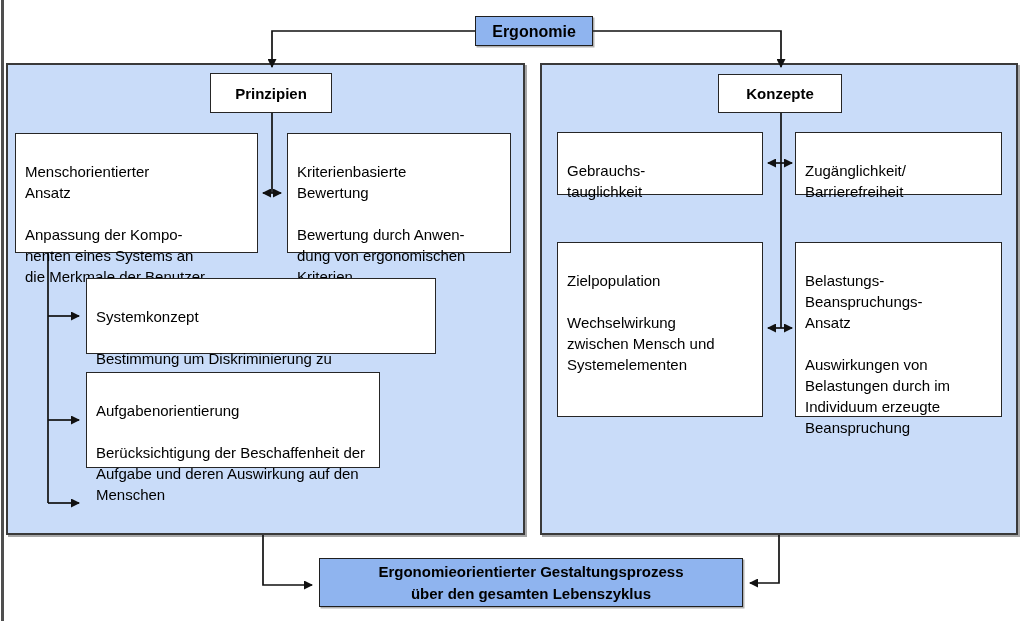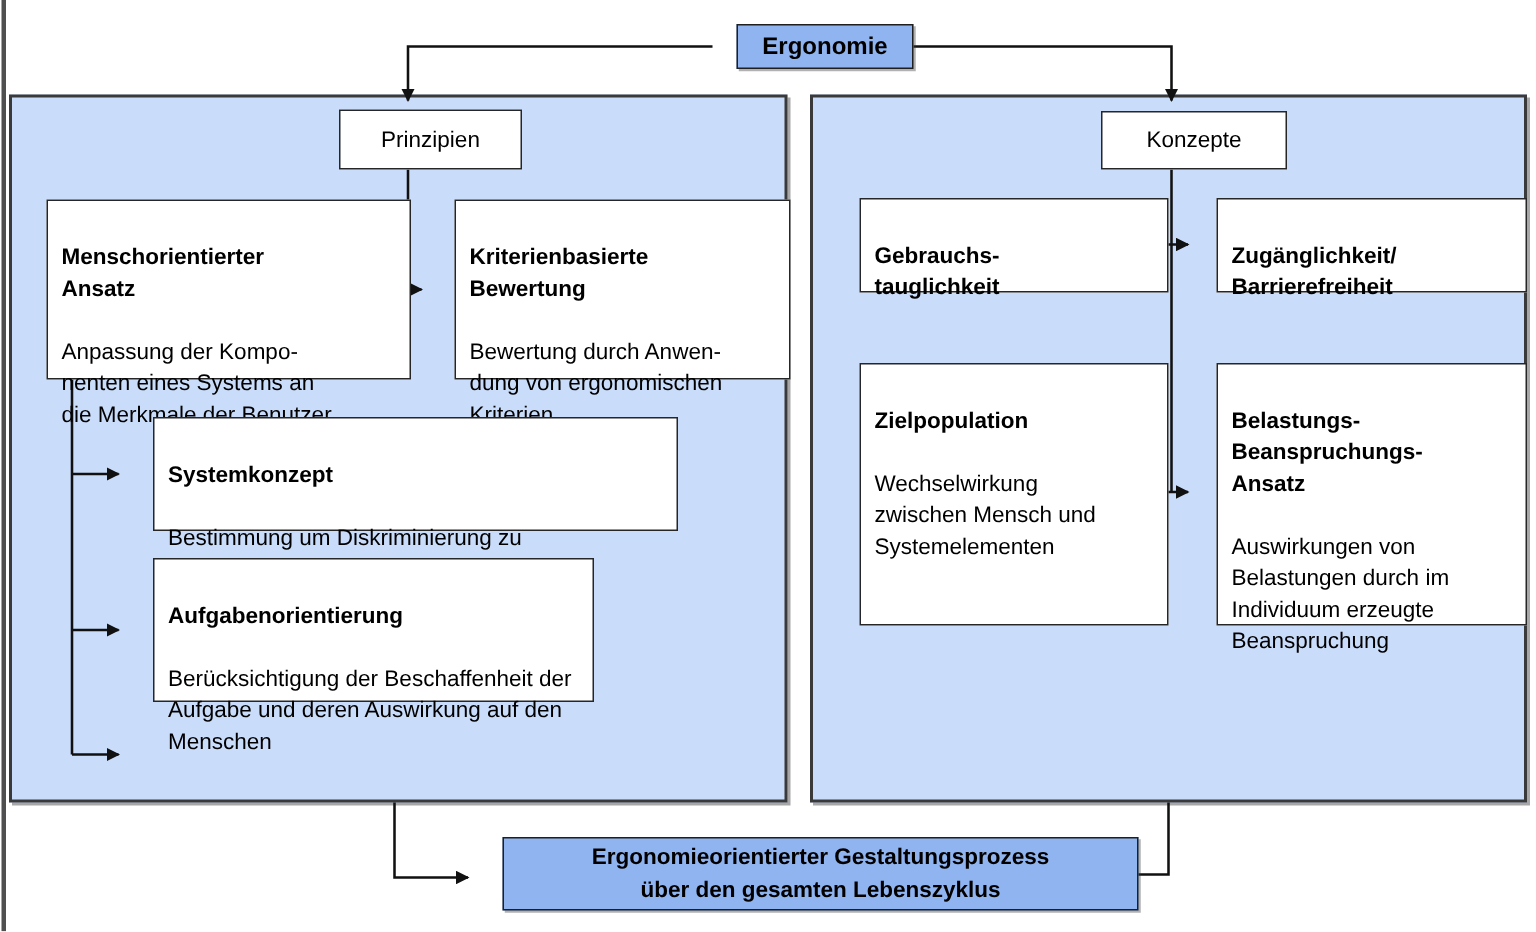--- a/index.html
+++ b/index.html
@@ -8,32 +8,32 @@
     font-family:"Liberation Sans","DejaVu Sans",sans-serif;color:#000;overflow:hidden;
   }
   .page-edge{position:absolute;left:1px;top:0;width:3px;height:621px;background:#4f4f4f;}
   .connectors{position:absolute;left:0;top:0;width:1024px;height:621px;pointer-events:none;}
   .panel{
     position:absolute;background:#c9dcf9;border:2px solid #3a3a3a;box-sizing:border-box;
     box-shadow:2px 2px 0 rgba(60,60,60,.45);
   }
   .node{
     position:absolute;box-sizing:border-box;background:#ffffff;border:1.5px solid #262626;
-    font-size:15px;line-height:21px;padding:6px 9px;white-space:pre-line;margin-left:16px;
+    font-size:15px;line-height:21px;padding:6px 9px;white-space:pre-line;
   }
-  .node .title{font-weight:bold;display:block;white-space:pre-line;}
+  .node .title{font-weight:normal;display:block;white-space:pre-line;}
   .node .body{display:block;white-space:pre-line;}
   .accent{
     background:#8fb4ef;border:1.5px solid #1f1f1f;font-weight:bold;
     display:flex;align-items:center;justify-content:center;text-align:center;
     box-shadow:1.5px 1.5px 0 rgba(60,60,60,.4);
   }
   .hdr{
     display:flex;align-items:center;justify-content:center;text-align:center;
-    font-weight:normal;padding:0;
+    font-weight:bold;padding:0;
   }
 </style>
 </head>
 <body>
 
 <div class="stage">
 
   <div class="page-edge"></div>
 
   <div class="panel" style="left:6px;top:63px;width:519px;height:472px;"></div>

